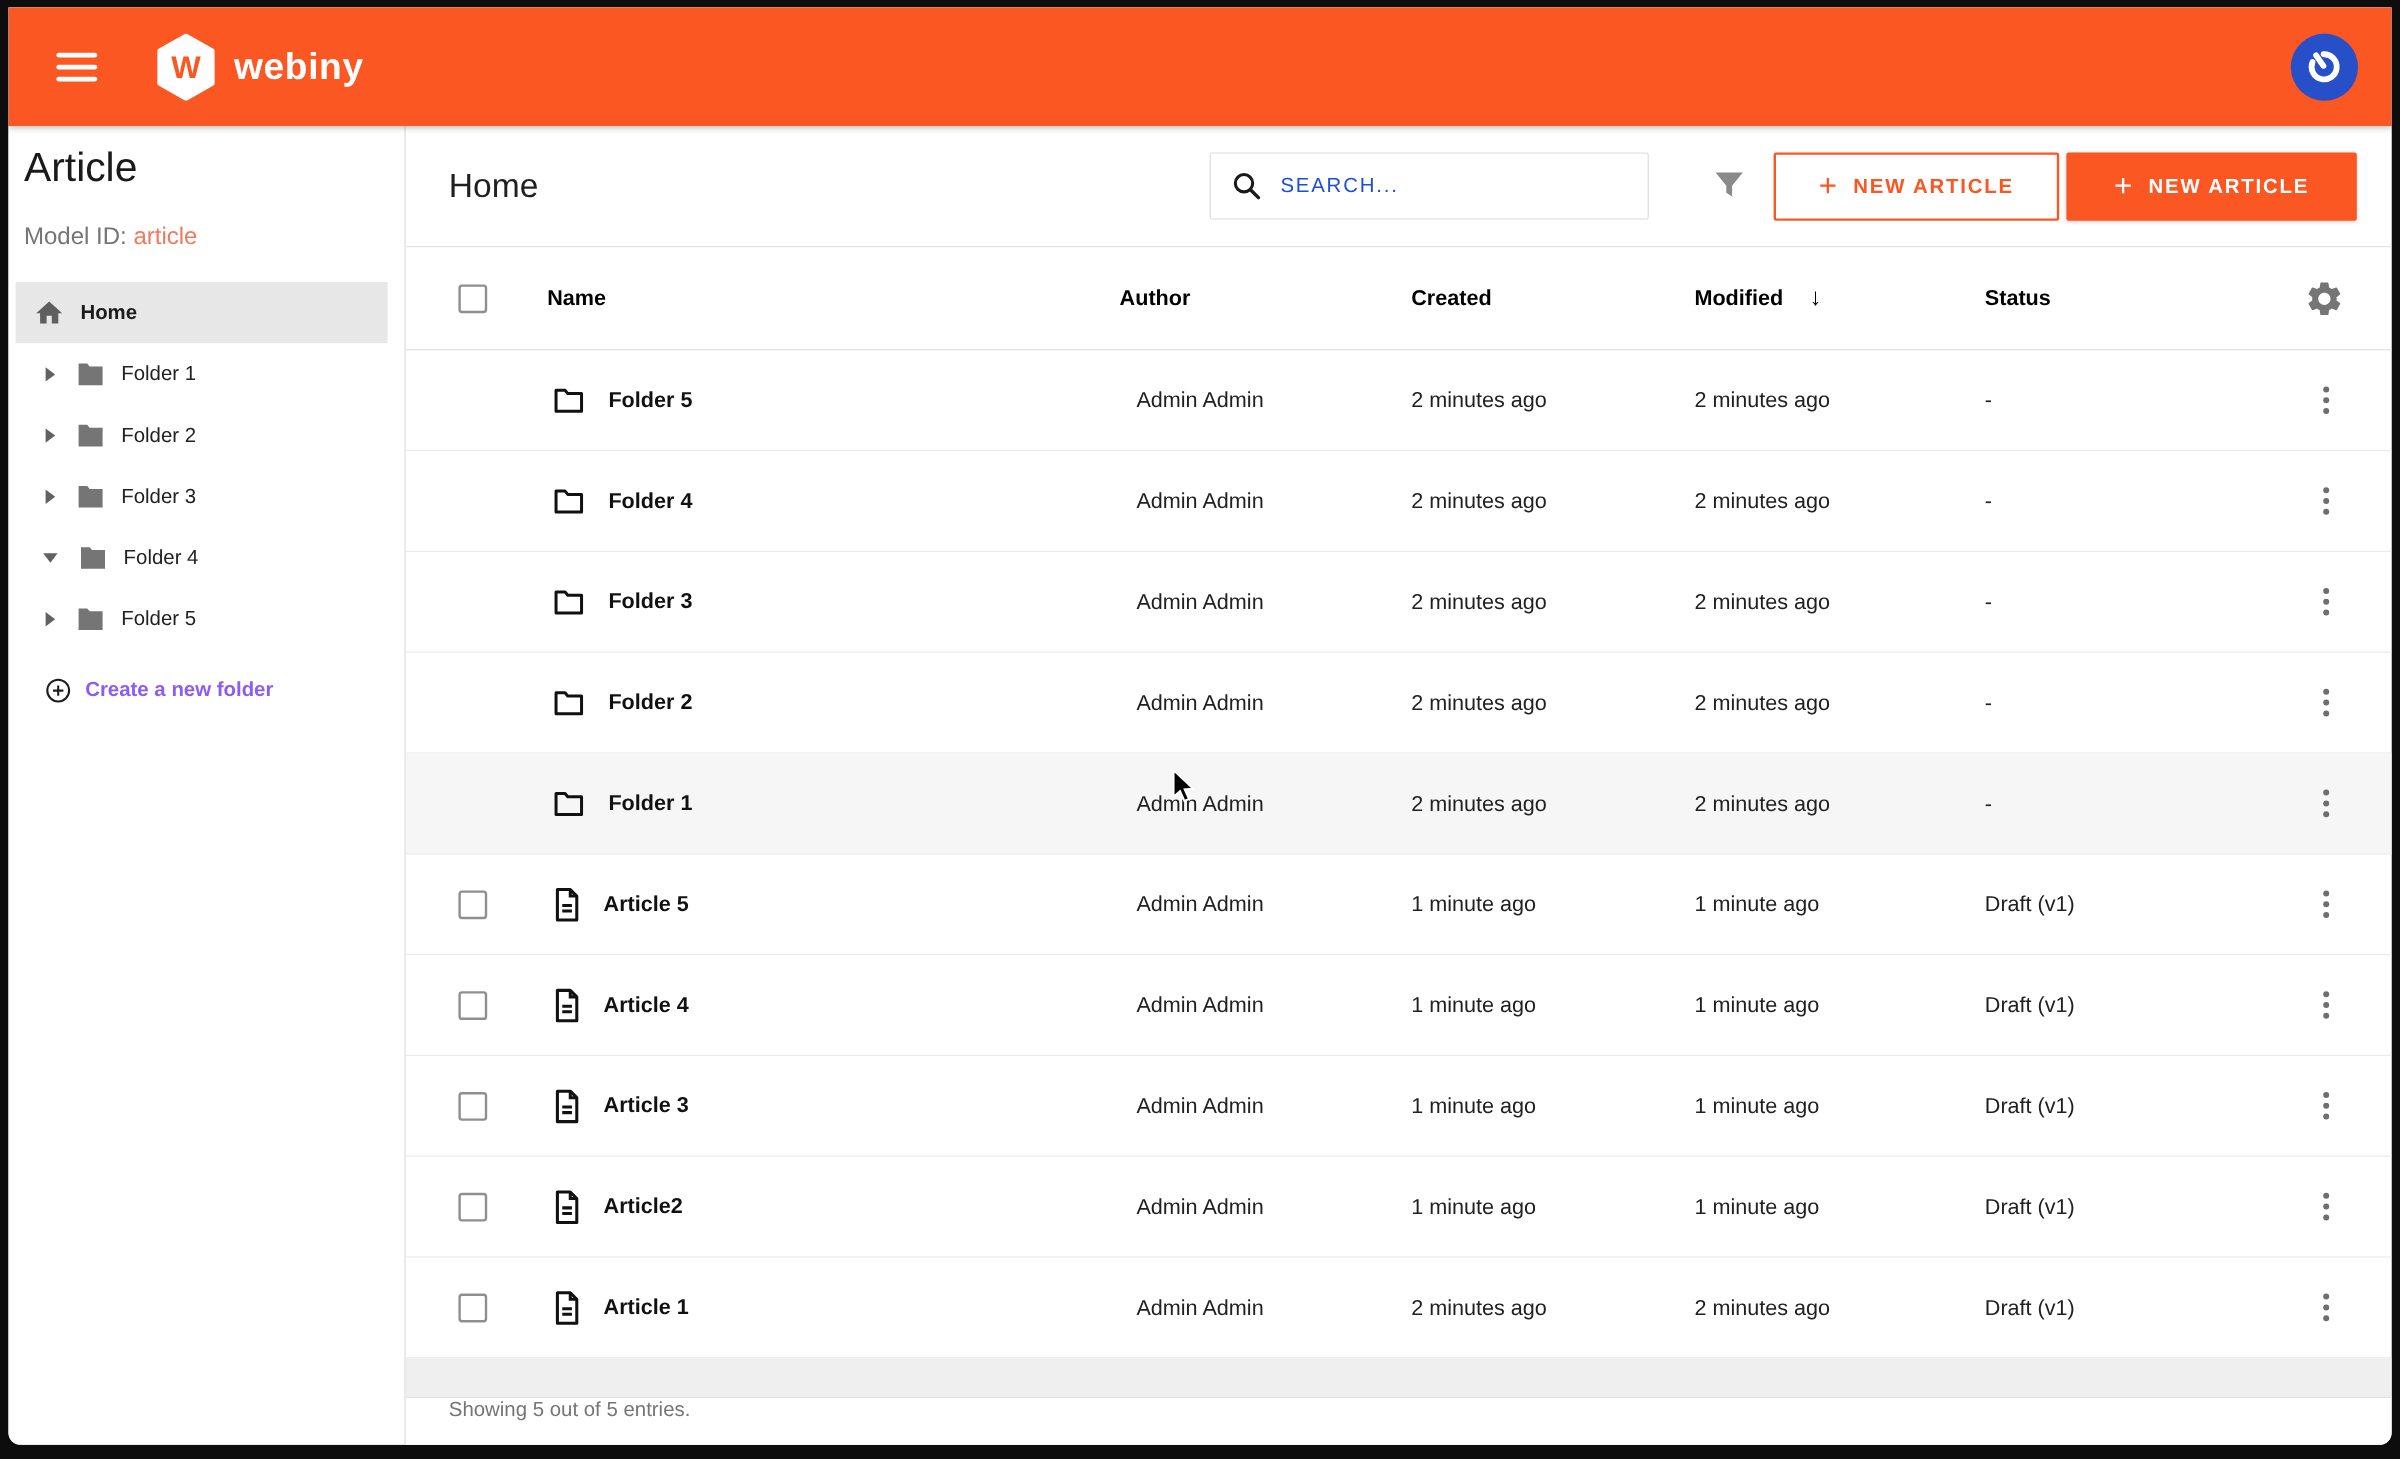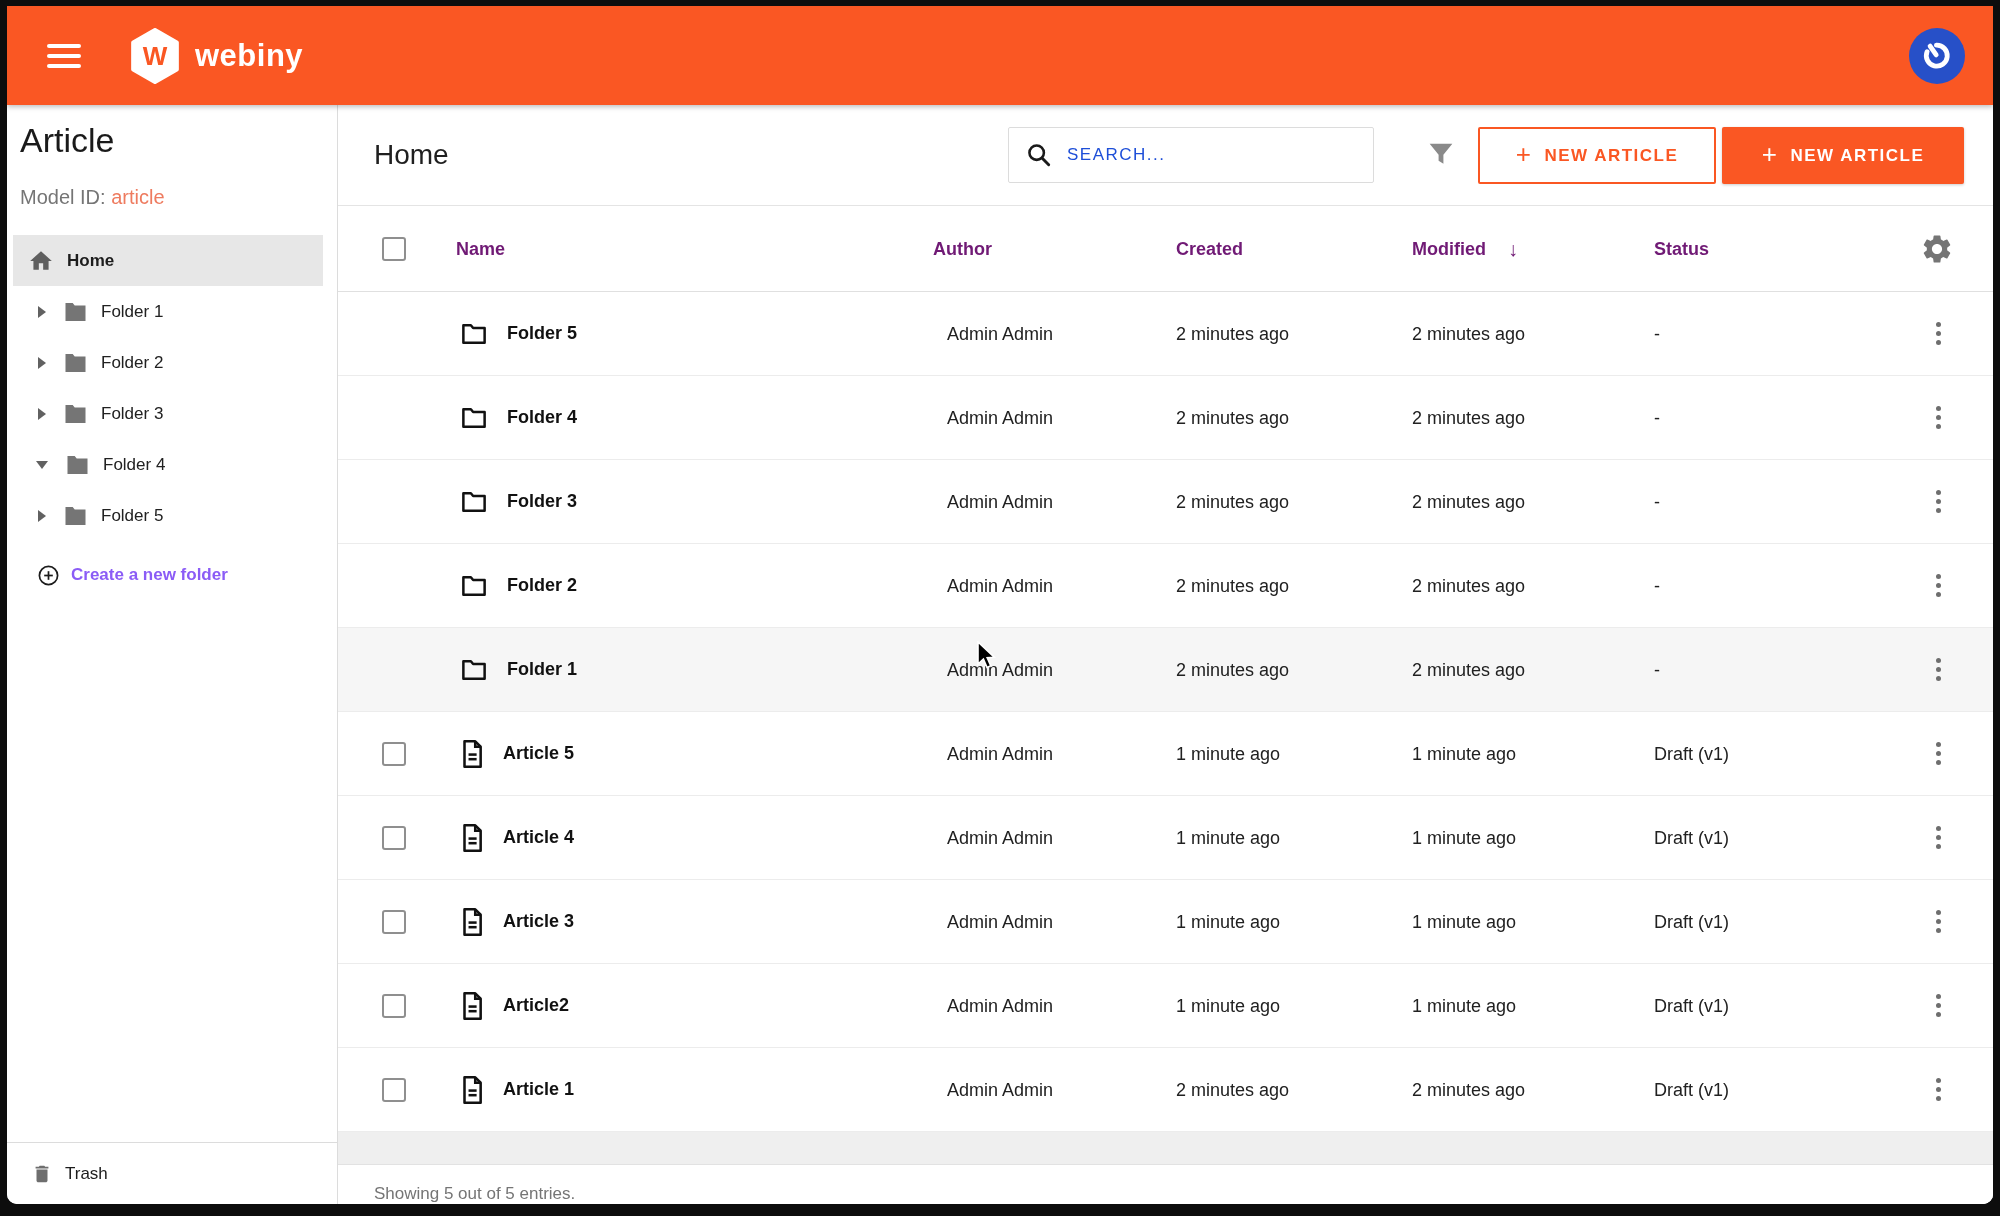--- a/index.html
+++ b/index.html
@@ -100,21 +100,21 @@
   .btn {
     position:absolute; top:22px; height:57px; border-radius:2px;
     display:flex; align-items:center; justify-content:center; gap:12px;
     font-size:17px; font-weight:bold; letter-spacing:1.5px; cursor:pointer;
   }
   .btn .plus { font-size:26px; font-weight:400; line-height:1; margin-top:-3px; }
   .btn-outline { left:1140px; width:238px; border:2px solid var(--accent,#FA5723); color:var(--accent,#FA5723); background:#fff; }
   .btn-filled  { left:1384px; width:242px; background:var(--accent,#FA5723); color:#fff; border:none; box-shadow:0 1px 3px rgba(0,0,0,.2); }
   
   .thead { height:86px; flex:0 0 86px; border-bottom:1px solid #e0e0e0; position:relative; }
-  .thead .col { position:absolute; top:50%; transform:translateY(-50%); font-size:18px; font-weight:bold; color:#701a75; }
+  .thead .col { position:absolute; top:50%; transform:translateY(-50%); font-size:18px; font-weight:bold; color:#000000; }
   .col-name-h { left:118px; }
   .col-author { left:595px; }
   .col-created { left:838px; }
   .col-modified { left:1074px; display:flex; align-items:center; gap:22px; }
   .sort-arrow { font-size:20px; font-weight:400; }
   .col-status { left:1316px; }
   .checkbox {
     position:absolute; left:44px; top:50%; transform:translateY(-50%);
     width:24px; height:24px; border:2px solid #8f8f8f; border-radius:3px; background:#fff; cursor:pointer;
   }
@@ -127,21 +127,21 @@
   .cell-entry .nm { font-weight:bold; color:#111; }
   .cell-author-c { left:609px; }
   .cell-created-c { left:838px; }
   .cell-modified-c { left:1074px; }
   .cell-status-c { left:1316px; }
   .kebab { position:absolute; left:1590px; top:50%; transform:translateY(-50%); width:20px; height:34px;
     display:flex; flex-direction:column; align-items:center; justify-content:center; gap:4px; cursor:pointer; }
   .kebab i { width:5px; height:5px; border-radius:50%; background:#6e6e6e; }
   
   .gap-band { height:33px; flex:0 0 33px; background:#efefef; border-bottom:1px solid #e2e2e2; }
-  .list-footer { flex:1; display:flex; align-items:flex-end; background:#fff; }
+  .list-footer { flex:1; display:flex; align-items:flex-start; background:#fff; }
   .footer-text { font-size:17px; color:#757575; margin-left:36px; }
   
   .cursor { position:absolute; left:977px; top:641px; z-index:50; pointer-events:none; }
 </style>
 </head>
 <body>
 
 <div class="app">
 
   <div class="topbar">
@@ -233,26 +233,20 @@
         <svg width="23" height="23" viewBox="0 0 24 24">
           <circle cx="12" cy="12" r="9.5" fill="none" stroke="#1c1c1c" stroke-width="1.8"></circle>
           <line x1="12" y1="7.5" x2="12" y2="16.5" stroke="#1c1c1c" stroke-width="1.8"></line>
           <line x1="7.5" y1="12" x2="16.5" y2="12" stroke="#1c1c1c" stroke-width="1.8"></line>
         </svg>
         <span class="create-folder-label">Create a new folder</span>
       </div>
 
       <div class="sidebar-spacer"></div>
 
-      <div class="trash-row">
-        <svg width="22" height="24" viewBox="0 0 24 24">
-          <path d="M6 19c0 1.1.9 2 2 2h8c1.1 0 2-.9 2-2V7H6v12zM19 4h-3.5l-1-1h-5l-1 1H5v2h14V4z" fill="#6e6e6e"></path>
-        </svg>
-        <span class="trash-label">Trash</span>
-      </div>
     </div>
 
     <div class="main">
       <div class="toolbar">
         <div class="main-title">Home</div>
 
         <div class="search-box">
           <svg width="28" height="28" viewBox="0 0 24 24">
             <circle cx="10" cy="10" r="6.2" fill="none" stroke="#1a1a1a" stroke-width="2.2"></circle>
             <line x1="14.8" y1="14.8" x2="20.3" y2="20.3" stroke="#1a1a1a" stroke-width="2.5" stroke-linecap="round"></line>

